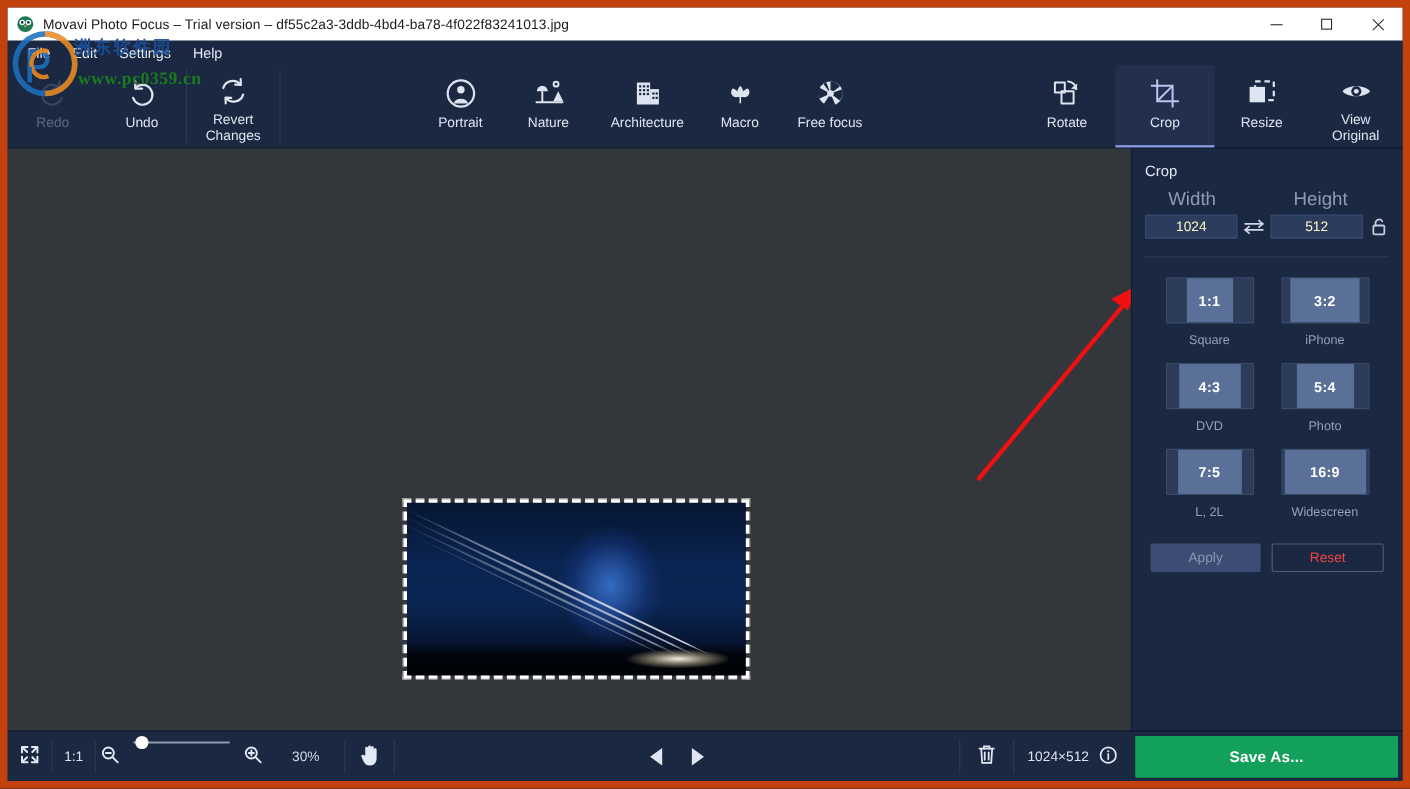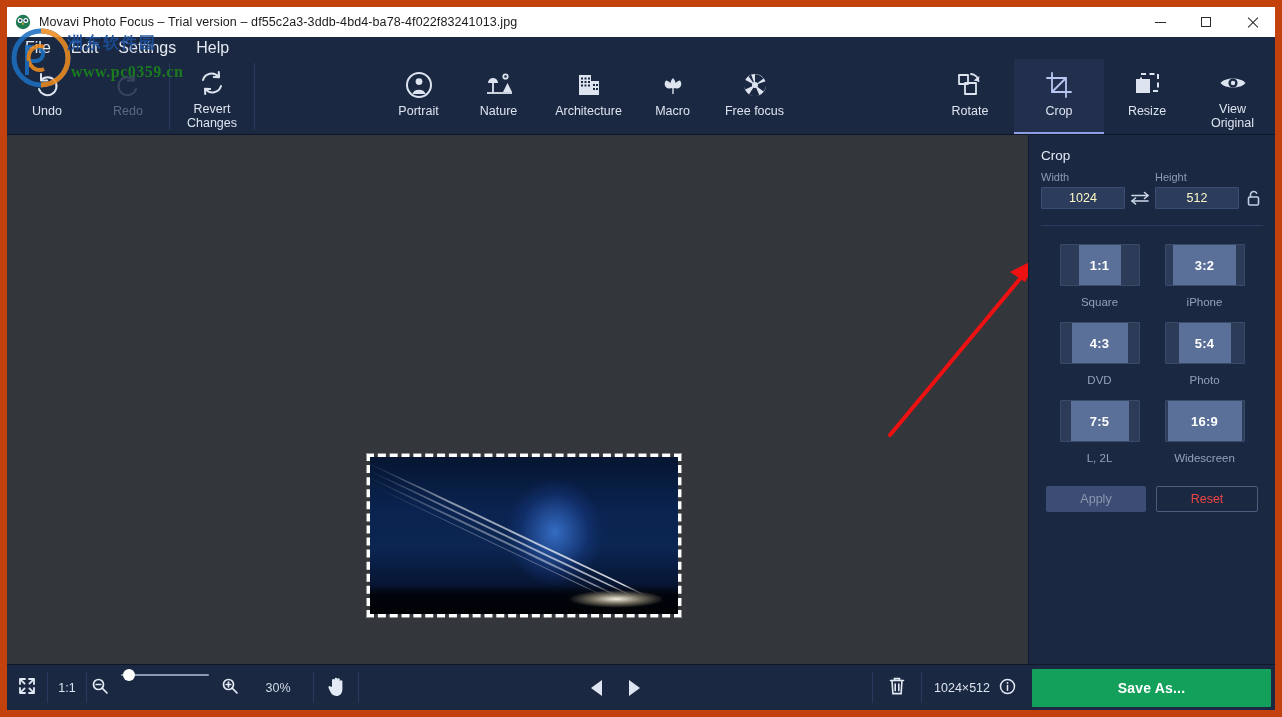--- a/index.html
+++ b/index.html
@@ -42,21 +42,21 @@
   }
   .glyph-close:before{transform:rotate(45deg);}
   .glyph-close:after{transform:rotate(-45deg);}
 
   
   .menubar{
     height:22px;flex:0 0 22px;background:#1b2841;
     display:flex;align-items:center;padding-left:8px;position:relative;z-index:3;
   }
   .menu-item{
-    font-size:16px;color:#e4e9f2;padding:2px 10px;cursor:default;
+    font-size:13px;color:#e4e9f2;padding:2px 10px;cursor:default;
   }
 
   
   .toolbar{
     height:75px;flex:0 0 75px;background:#1b2841;
     display:flex;align-items:stretch;position:relative;
     border-bottom:1px solid #0f1729;
   }
   .tool{
     display:flex;flex-direction:column;align-items:center;justify-content:flex-start;
@@ -121,21 +121,21 @@
   .panel{
     width:247px;flex:0 0 247px;background:#1b2841;
     border-left:1px solid #101b31;display:flex;flex-direction:column;
     box-sizing:border-box;
   }
   .panel-title{
     color:#e3e9f4;font-size:13.5px;padding:13px 0 8px 12px;
   }
   .wh-row{display:flex;align-items:flex-end;padding:0 10px 0 12px;gap:0;}
   .wh-col{display:flex;flex-direction:column;}
-  .wh-label{font-size:11px;color:#8e9bb4;margin-bottom:4px;}
+  .wh-label{font-size:17px;color:#8e9bb4;margin-bottom:4px;margin-left:21px;}
   .wh-input{
     width:84px;height:22px;background:#2b3c5d;border:1px solid #3a4d72;
     color:#fef9c3;font-size:12.5px;text-align:center;line-height:20px;
     box-sizing:border-box;border-radius:1px;
   }
   .swap{
     width:30px;display:flex;align-items:center;justify-content:center;height:22px;color:#cfd8ea;
   }
   .lock{width:26px;display:flex;align-items:center;justify-content:center;height:22px;color:#c2cde3;}
   .panel-sep{height:1px;background:#2a3a5c;margin:16px 12px 0 12px;}
@@ -237,38 +237,38 @@
 
   <div class="menubar">
     <div class="menu-item">File</div>
     <div class="menu-item">Edit</div>
     <div class="menu-item">Settings</div>
     <div class="menu-item">Help</div>
   </div>
 
   <div class="toolbar">
 
+    <div class="tool disabled" style="width:82px">
+      <span class="ti">
+        <svg width="30" height="30" viewBox="0 0 30 30" fill="none" stroke="#5b6881" stroke-width="2" stroke-linecap="round">
+          <path d="M21 10 A9 9 0 1 0 23 19"></path>
+          <path d="M21 4 L21 10.5 L14.8 10.5" stroke-linejoin="round"></path>
+        </svg>
+      </span>
+      <span>Redo</span>
+    </div>
+
     <div class="tool" style="width:80px">
       <span class="ti">
         <svg width="30" height="30" viewBox="0 0 30 30" fill="none" stroke="#dde4f0" stroke-width="2" stroke-linecap="round">
           <path d="M9 10 A9 9 0 1 1 7 19"></path>
           <path d="M9 4 L9 10.5 L15.2 10.5" stroke-linejoin="round"></path>
         </svg>
       </span>
       <span>Undo</span>
-    </div>
-
-    <div class="tool disabled" style="width:82px">
-      <span class="ti">
-        <svg width="30" height="30" viewBox="0 0 30 30" fill="none" stroke="#5b6881" stroke-width="2" stroke-linecap="round">
-          <path d="M21 10 A9 9 0 1 0 23 19"></path>
-          <path d="M21 4 L21 10.5 L14.8 10.5" stroke-linejoin="round"></path>
-        </svg>
-      </span>
-      <span>Redo</span>
     </div>
 
     <div class="divider"></div>
 
     <div class="tool" style="width:84px;padding-top:7px">
       <span class="ti">
         <svg width="28" height="28" viewBox="0 0 28 28" fill="none" stroke="#dde4f0" stroke-width="2" stroke-linecap="round" stroke-linejoin="round">
           <path d="M5 11 A9 9 0 0 1 20.5 7.8"></path>
           <path d="M23 17 A9 9 0 0 1 7.5 20.2"></path>
           <path d="M20.8 3 L21 8.2 L15.8 8"></path>

